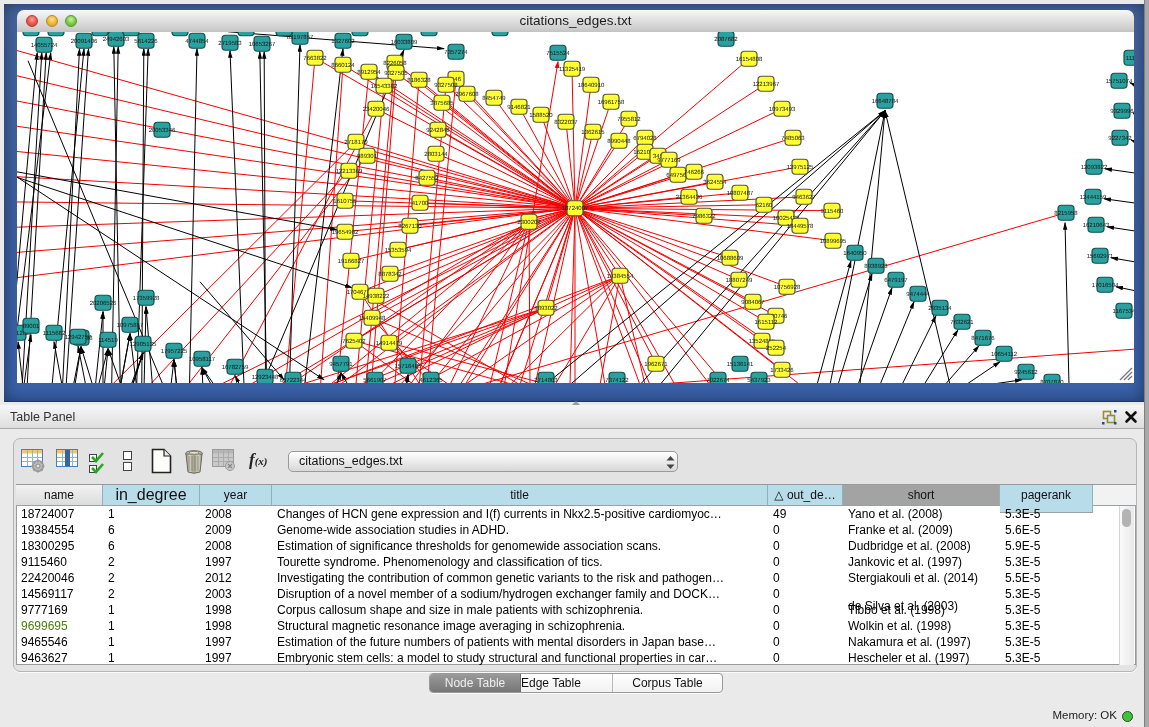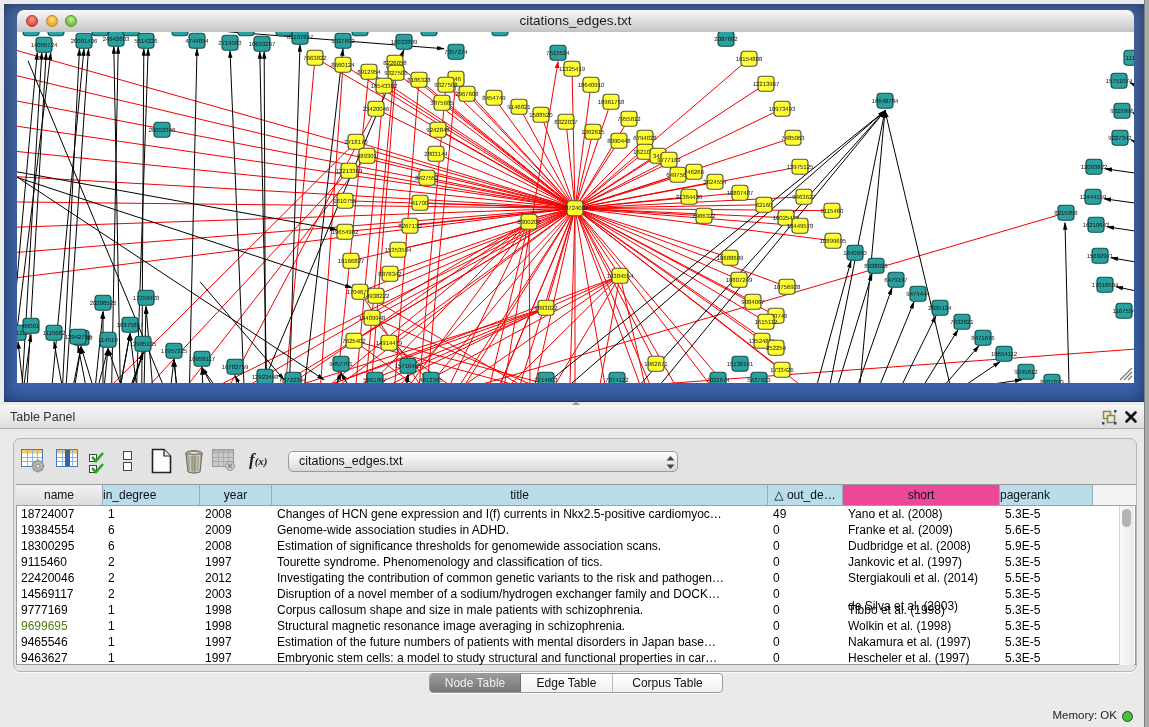--- a/index.html
+++ b/index.html
@@ -657,26 +657,26 @@
 <div class="abs" style="left:288px;top:451px;width:390px;height:21px;border:1px solid #9a9a9a;border-radius:5px;background:linear-gradient(#ffffff,#d8d8d8);box-sizing:border-box;">
   <div class="abs" style="left:10px;top:2px;font-size:12.5px;color:#111">citations_edges.txt</div>
   <svg class="abs" width="9" height="13" style="left:377px;top:4px">
       <path d="M4.5 0 L8.5 4.5 L0.5 4.5 Z" fill="#444"></path>
       <path d="M4.5 13 L8.5 8.5 L0.5 8.5 Z" fill="#444"></path>
     </svg>
 </div>
 
 <div class="abs" style="left:16px;top:484px;width:1120px;height:181px;background:#fff;border:1px solid #9a9a9a;box-sizing:border-box"></div>
 <div style="position:absolute;left:16px;top:485px;width:87px;height:21px;background:linear-gradient(#f2f2f2,#dcdcdc);border-right:1px solid #8fb0bf;border-bottom:1px solid #9aa0a3;box-sizing:border-box;text-align:center;font-size:12px;line-height:20px;color:#111">name</div>
-<div style="position:absolute;left:103px;top:485px;width:97px;height:21px;background:#b9dcea;border-right:1px solid #8fb0bf;border-bottom:1px solid #9aa0a3;box-sizing:border-box;font-size:12px;line-height:20px;color:#111">in_degree</div>
+<div style="position:absolute;left:103px;top:485px;width:97px;height:21px;background:#b9dcea;border-right:1px solid #8fb0bf;border-bottom:1px solid #9aa0a3;box-sizing:border-box;text-align:center;font-size:16px;line-height:20px;color:#111">in_degree</div>
 <div style="position:absolute;left:200px;top:485px;width:72px;height:21px;background:#b9dcea;border-right:1px solid #8fb0bf;border-bottom:1px solid #9aa0a3;box-sizing:border-box;text-align:center;font-size:12px;line-height:20px;color:#111">year</div>
 <div style="position:absolute;left:272px;top:485px;width:496px;height:21px;background:#b9dcea;border-right:1px solid #8fb0bf;border-bottom:1px solid #9aa0a3;box-sizing:border-box;text-align:center;font-size:12px;line-height:20px;color:#111">title</div>
 <div style="position:absolute;left:768px;top:485px;width:75px;height:21px;background:#b9dcea;border-right:1px solid #8fb0bf;border-bottom:1px solid #9aa0a3;box-sizing:border-box;text-align:center;font-size:12px;line-height:20px;color:#111">△ out_de…</div>
-<div style="position:absolute;left:843px;top:485px;width:157px;height:21px;background:#ec4899;border-right:1px solid #8fb0bf;border-bottom:1px solid #9aa0a3;box-sizing:border-box;text-align:center;font-size:12px;line-height:20px;color:#111">short</div>
-<div style="position:absolute;left:1000px;top:485px;width:93px;height:21px;background:#b9dcea;border-right:1px solid #8fb0bf;border-bottom:1px solid #9aa0a3;box-sizing:border-box;text-align:left;font-size:12px;line-height:20px;color:#111">pagerank</div>
+<div style="position:absolute;left:843px;top:485px;width:157px;height:21px;background:#a3a3a3;border-right:1px solid #8fb0bf;border-bottom:1px solid #9aa0a3;box-sizing:border-box;text-align:center;font-size:12px;line-height:20px;color:#111">short</div>
+<div style="position:absolute;left:1000px;top:485px;width:93px;height:28px;background:#b9dcea;border-right:1px solid #8fb0bf;border-bottom:1px solid #9aa0a3;box-sizing:border-box;text-align:center;font-size:12px;line-height:20px;color:#111">pagerank</div>
 <div style="position:absolute;left:1093px;top:485px;width:43px;height:21px;background:#f2f2f2;border-bottom:1px solid #9aa0a3;box-sizing:border-box"></div>
 <div style="position:absolute;left:21px;top:506px;font-size:12px;line-height:16px;white-space:nowrap;color:#000">18724007</div>
 <div style="position:absolute;left:108px;top:506px;font-size:12px;line-height:16px;white-space:nowrap;color:#000">1</div>
 <div style="position:absolute;left:205px;top:506px;font-size:12px;line-height:16px;white-space:nowrap;color:#000">2008</div>
 <div style="position:absolute;left:277px;top:506px;font-size:12px;line-height:16px;white-space:nowrap;color:#000">Changes of HCN gene expression and I(f) currents in Nkx2.5-positive cardiomyoc…</div>
 <div style="position:absolute;left:773px;top:506px;font-size:12px;line-height:16px;white-space:nowrap;color:#000">49</div>
 <div style="position:absolute;left:848px;top:506px;font-size:12px;line-height:16px;white-space:nowrap;color:#000">Yano et al. (2008)</div>
 <div style="position:absolute;left:1005px;top:506px;font-size:12px;line-height:16px;white-space:nowrap;color:#000">5.3E-5</div>
 <div style="position:absolute;left:21px;top:522px;font-size:12px;line-height:16px;white-space:nowrap;color:#000">19384554</div>
 <div style="position:absolute;left:108px;top:522px;font-size:12px;line-height:16px;white-space:nowrap;color:#000">6</div>
@@ -741,19 +741,19 @@
 <div style="position:absolute;left:773px;top:650px;font-size:12px;line-height:16px;white-space:nowrap;color:#000">0</div>
 <div style="position:absolute;left:848px;top:650px;font-size:12px;line-height:16px;white-space:nowrap;color:#000">Hescheler et al. (1997)</div>
 <div style="position:absolute;left:1005px;top:650px;font-size:12px;line-height:16px;white-space:nowrap;color:#000">5.3E-5</div>
 
 <div class="abs" style="left:1119px;top:506px;width:15px;height:159px;background:linear-gradient(90deg,#fafafa,#e9e9e9);border-left:1px solid #d5d5d5;box-sizing:border-box">
   <div class="abs" style="left:2px;top:3px;width:9px;height:18px;border-radius:5px;background:#b3b3b3"></div>
 </div>
 
 <div style="position:absolute;left:429px;top:673px;width:294px;height:20px;border:1px solid #9a9a9a;border-radius:4px;box-sizing:border-box;background:linear-gradient(#ffffff,#f1f1f1);box-shadow:0 1px 0 rgba(255,255,255,.7);font-size:12px;color:#111;display:flex">
  <div style="width:90px;text-align:center;line-height:18px;background:linear-gradient(#9b9b9b,#767676);color:#efefef;border-radius:3px 0 0 3px;border-right:1px solid #6e6e6e">Node Table</div>
- <div style="width:91px;text-align:center;line-height:18px;border-right:1px solid #b9b9b9">Edge Table</div>
+ <div style="width:91px;text-align:left;line-height:18px;border-right:1px solid #b9b9b9">Edge Table</div>
  <div style="flex:1;text-align:center;line-height:18px">Corpus Table</div>
 </div>
 
 <div class="abs" style="left:1040px;top:709px;width:77px;text-align:right;font-size:11.5px;color:#222">Memory: OK</div>
 <div class="abs" style="left:1122px;top:711px;width:11px;height:11px;border-radius:6px;background:#3fc435;border:1.5px solid #3a3a3a;box-sizing:border-box"></div>
 
 <div class="abs" style="left:1144px;top:0;width:5px;height:727px;background:#a9a9a9;border-left:1px solid #7f7f7f;box-sizing:border-box"></div>
 </body></html>

